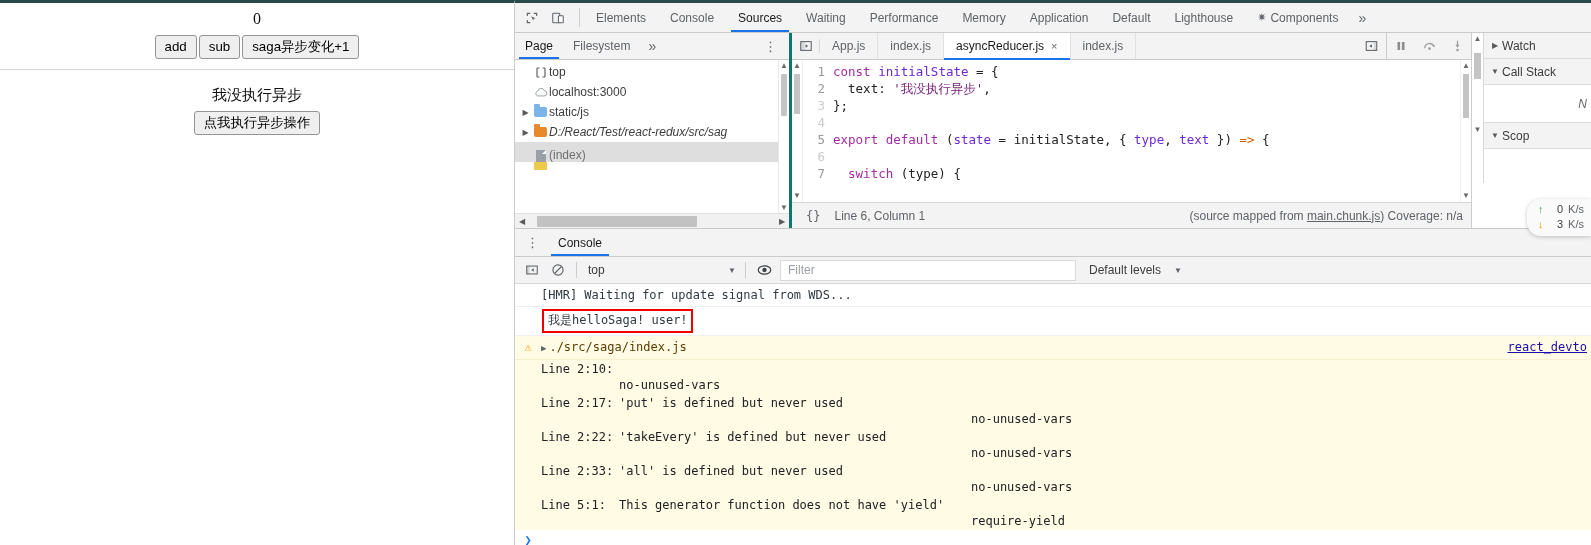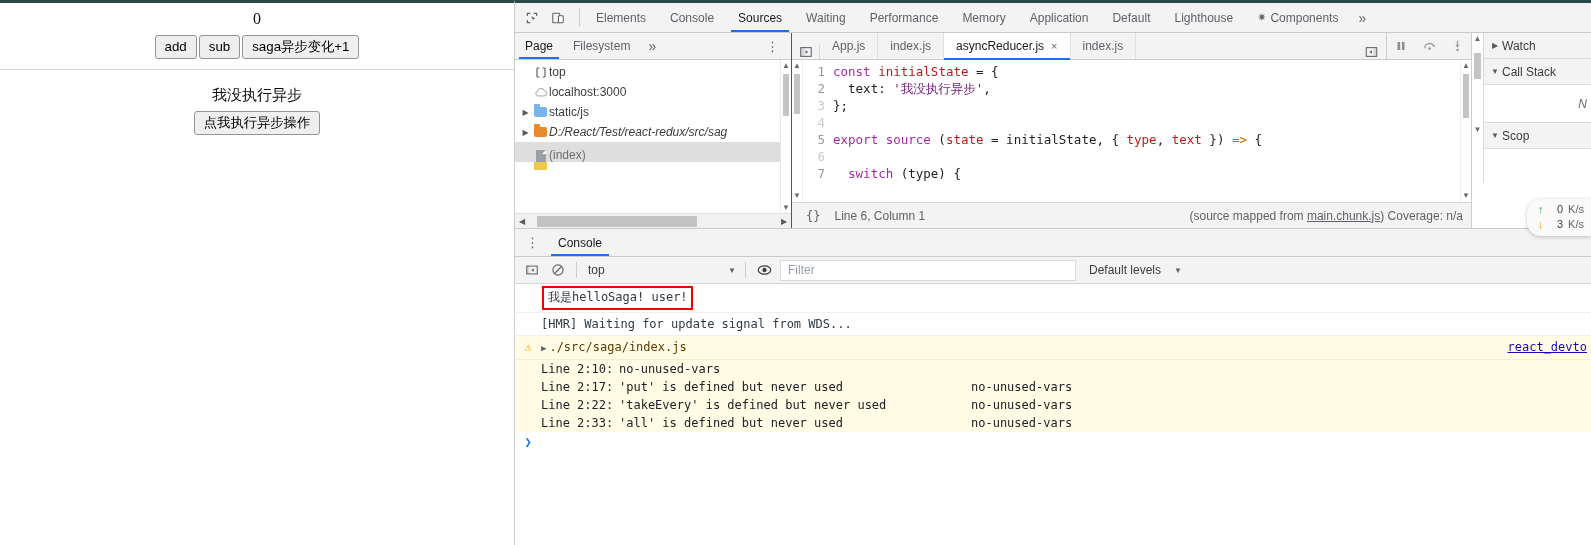--- a/index.html
+++ b/index.html
@@ -101,21 +101,21 @@
   
   .sources-body {
     display: flex;
     height: 196px;
     border-bottom: 1px solid #cacaca;
   }
 
   
   .navigator {
     width: 277px;
-    border-right: 1px solid #0f766e;
+    border-right: 3px solid #0f766e;
     display: flex; flex-direction: column;
     background: #fff;
     position: relative;
   }
   .nav-tabbar {
     display: flex; align-items: center;
     height: 27px;
     background: #f3f3f3;
     border-bottom: 1px solid #cacaca;
     position: relative;
@@ -184,21 +184,21 @@
   .nav-hscroll .arr { width: 14px; text-align: center; font-size: 8px; color: #5a5a5a; }
   .nav-hscroll .track { flex: 1; height: 15px; position: relative; }
   .nav-hscroll .thumb {
     position: absolute; left: 8px; top: 2px; width: 160px; height: 11px;
     background: #c2c2c2; border-radius: 1px;
   }
 
   
   .editor-col { flex: 1; display: flex; flex-direction: column; min-width: 0; background: #fff; }
   .editor-tabbar {
-    display: flex; align-items: flex-end;
+    display: flex; align-items: center;
     height: 27px;
     background: #f3f3f3;
     border-bottom: 1px solid #cacaca;
     white-space: nowrap;
   }
   .ed-icon-btn {
     width: 28px; display: flex; align-items: center; justify-content: center;
     color: #5f6368; border-right: 1px solid #d8d8d8;
   }
   .ed-tab {
@@ -247,21 +247,21 @@
     position: relative;
   }
   .cline { display: flex; white-space: pre; }
   .lnum {
     width: 30px; flex: none; text-align: right; padding-right: 8px;
     color: #9a9a9a;
   }
   .lnum.dim { color: #cbcbcb; }
   .ctext { color: #202124; }
   .k-kw { color: #a52aa5; }
-  .k-var { color: #b91c1c; }
+  .k-var { color: #6d28d9; }
   .k-str { color: #701a75; }
   .k-op { color: #d06000; }
   .code-vscroll {
     position: absolute; right: 0; top: 0; bottom: 0; width: 11px;
     background: #fff; border-left: 1px solid #eee;
   }
   .code-vscroll .arr { height: 12px; text-align: center; font-size: 8px; color: #6a6a6a; line-height: 12px;}
   .code-vscroll .thumb {
     position: absolute; left: 2px; right: 2px; top: 14px; height: 44px;
     background: #c4c4c4;
@@ -402,21 +402,21 @@
   .highlight-box {
     display: inline-block;
     border: 2px solid #f00000;
     padding: 1px 3px 2px 4px;
     margin-left: 1px;
     line-height: 17px;
   }
   .warn-detail { display: flex; padding-left: 26px; white-space: pre; }
   .warn-detail .d-line { width: 78px; flex: none; }
   .warn-detail .d-msg { width: 352px; flex: none; }
-  .warn-detail .d-rule { flex: none; }
+  .warn-detail .d-rule { flex: none; margin-top: 16px; }
   .prompt-row {
     display: flex; align-items: flex-start;
     padding: 3px 0 0 0; height: 22px;
   }
   .prompt-row .caret {
     width: 26px; text-align: center;
     color: #1a73e8; font-weight: bold; font-size: 12px;
   }
 </style>
 </head>
@@ -631,21 +631,21 @@
             <div class="cline">
               <span class="lnum">2</span><span class="ctext">  text: <span class="k-str">'我没执行异步'</span>,</span>
             </div>
             <div class="cline">
               <span class="lnum dim">3</span><span class="ctext">};</span>
             </div>
             <div class="cline">
               <span class="lnum dim">4</span><span class="ctext"></span>
             </div>
             <div class="cline">
-              <span class="lnum">5</span><span class="ctext"><span class="k-kw">export source</span> (<span class="k-var">state</span> = initialState, { <span class="k-var">type</span>, <span class="k-var">text</span> }) <span class="k-op">=&gt;</span> {</span>
+              <span class="lnum">5</span><span class="ctext"><span class="k-kw">export default</span> (<span class="k-var">state</span> = initialState, { <span class="k-var">type</span>, <span class="k-var">text</span> }) <span class="k-op">=&gt;</span> {</span>
             </div>
             <div class="cline">
               <span class="lnum dim">6</span><span class="ctext"></span>
             </div>
             <div class="cline">
               <span class="lnum">7</span><span class="ctext">  <span class="k-kw">switch</span> (type) {</span>
             </div>
           </div>
           <div class="code-vscroll">
             <div class="arr">▲</div>
@@ -738,25 +738,25 @@
         </div>
         <div class="levels-select">
           <span>Default levels</span>
           <span class="car">▼</span>
         </div>
       </div>
 
       <div class="console-messages">
         <div class="cmsg">
           <span class="gutter"></span>
-          <span class="body"><span class="highlight-box">我是helloSaga! user!</span></span>
+          <span class="body">[HMR] Waiting for update signal from WDS...</span>
         </div>
         <div class="cmsg">
           <span class="gutter"></span>
-          <span class="body">[HMR] Waiting for update signal from WDS...</span>
+          <span class="body"><span class="highlight-box">我是helloSaga! user!</span></span>
         </div>
 
         <div class="cmsg warn">
           <span class="gutter"><span class="warn-icon">⚠</span></span>
           <span class="body"><span class="disc">▶</span><span>./src/saga/index.js</span></span>
           <span class="src-link">react_devto</span>
         </div>
 
         <div class="cmsg warn" style="border-bottom:none;padding:0">
           <div style="width:100%">
@@ -765,20 +765,23 @@
             </div>
             <div class="warn-detail">
               <span class="d-line">Line 2:17:</span><span class="d-msg">'put' is defined but never used</span><span class="d-rule">no-unused-vars</span>
             </div>
             <div class="warn-detail">
               <span class="d-line">Line 2:22:</span><span class="d-msg">'takeEvery' is defined but never used</span><span class="d-rule">no-unused-vars</span>
             </div>
             <div class="warn-detail">
               <span class="d-line">Line 2:33:</span><span class="d-msg">'all' is defined but never used</span><span class="d-rule">no-unused-vars</span>
             </div>
+            <div class="warn-detail">
+              <span class="d-line">Line 5:1:</span><span class="d-msg">This generator function does not have 'yield'</span><span class="d-rule">require-yield</span>
+            </div>
           </div>
         </div>
 
         <div class="prompt-row">
           <span class="caret">❯</span>
           <span></span>
         </div>
       </div>
     </div>
   </div>

